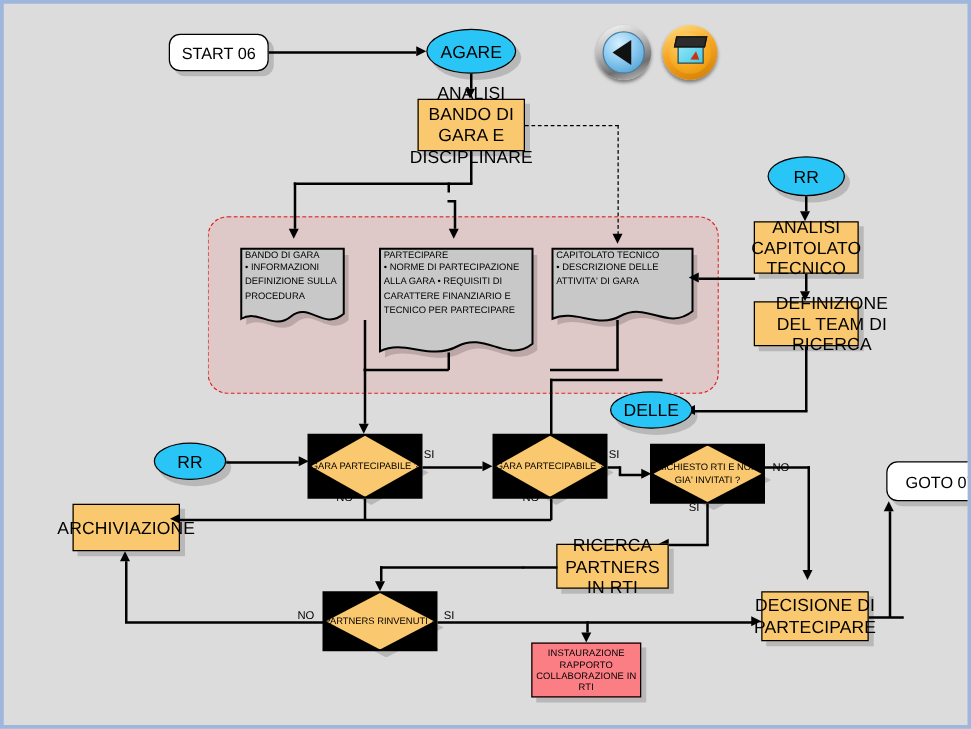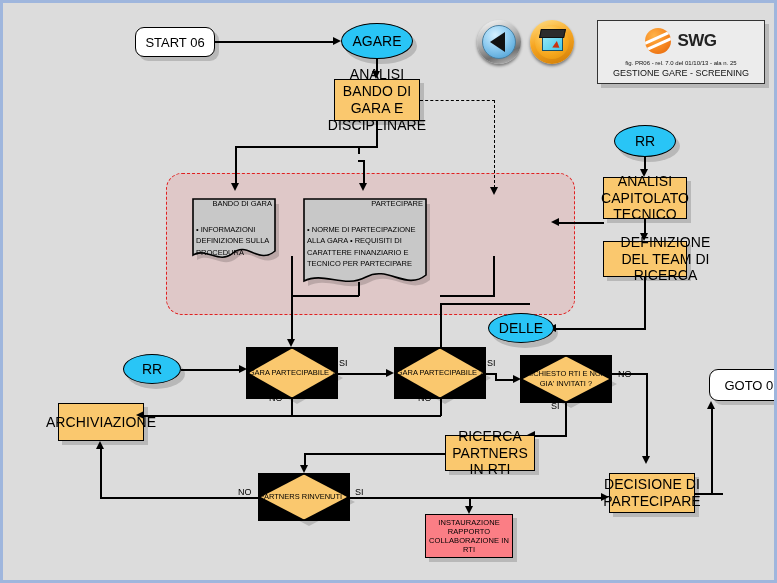--- a/index.html
+++ b/index.html
@@ -53,21 +53,21 @@
       50% 0, 50% 1.6px, 1.8px 50%, 50% calc(100% - 1.6px), calc(100% - 1.8px) 50%, 50% 1.6px, 50% 0);
   }
   .diam .txt{
     position:absolute;inset:0;display:flex;align-items:center;justify-content:center;
     text-align:center;font-size:7.5px;line-height:1.35;z-index:3;
   }
   
   .docs{position:absolute;}
   .docs .sh{position:absolute;inset:0;}
   .docs .txt{position:absolute;left:0;right:0;top:0;padding:4px 7px;z-index:3;}
-  .docs .dt{font-size:7.5px;text-align:right;font-weight:400;margin-bottom:16px;}
+  .docs .dt{font-size:7.5px;text-align:left;font-weight:400;margin-bottom:0;}
   .docs .db{font-size:7.5px;text-align:left;line-height:1.5;}
   
   #group{
     position:absolute;border:1.6px dashed #e02020;border-radius:16px;
     background:rgba(230,160,160,.33);
   }
   
   .h,.v{position:absolute;background:#000;}
   .h{height:1.6px;}
   .v{width:1.6px;}
@@ -127,28 +127,20 @@
     <div class="inner"></div>
     <div style="position:absolute;left:12px;top:13px;width:19px;height:16px;
                 background:linear-gradient(140deg,#9ae9f7,#46c9e8);border:1px solid #14506b;"></div>
     <div style="position:absolute;left:10px;top:9px;width:23px;height:7px;
                 background:#2c2c2c;border:1px solid #111;transform:skewX(-12deg);"></div>
     <div style="position:absolute;left:24px;top:22px;width:0;height:0;
                 border-left:6px solid #c8340f;border-top:4px solid transparent;
                 border-bottom:4px solid transparent;transform:rotate(35deg);"></div>
   </div>
 
-  <div id="legend" style="left:594px;top:17px;width:166px;height:62px;">
-    <div class="brandrow">
-      <div class="swgmark"></div>
-      <div class="swgtxt">SWG</div>
-    </div>
-    <div class="l1">fig. PR06 - rel. 7.0 del 01/10/13 - ala n. 25</div>
-    <div class="l2">GESTIONE GARE - SCREENING</div>
-  </div>
 
   <div class="node term" style="left:132px;top:24px;width:80px;height:30px;">START 06</div>
 
   <div class="node ell" style="left:338px;top:20px;width:72px;height:36px;">AGARE</div>
 
   <div class="node proc" style="left:331px;top:76px;width:86px;height:42px;">ANALISI BANDO
 DI GARA E
 DISCIPLINARE</div>
 
   <div class="h" style="left:212px;top:38px;width:118px;"></div>
@@ -197,20 +189,33 @@
       <div class="dt">PARTECIPARE</div>
       <div class="db">• NORME DI PARTECIPAZIONE
 ALLA GARA
 
 • REQUISITI DI CARATTERE
 FINANZIARIO E TECNICO PER
 PARTECIPARE</div>
     </div>
   </div>
 
+  <div class="docs" style="left:435px;top:192px;width:120px;height:68px;">
+    <div class="sh">
+      <svg viewBox="0 0 120 68" preserveAspectRatio="none" style="width:100%;height:100%;display:block;">
+        <path d="M4 4 H116 V54 C96 70 80 46 58 58 C40 68 22 52 4 60 Z" fill="rgba(0,0,0,.16)" transform="translate(4,5)"></path>
+        <path d="M4 4 H116 V54 C96 70 80 46 58 58 C40 68 22 52 4 60 Z" fill="#c8c8c8" stroke="#000" stroke-width="1.6"></path>
+      </svg>
+    </div>
+    <div class="txt">
+      <div class="dt">CAPITOLATO TECNICO</div>
+      <div class="db">• DESCRIZIONE DELLE
+ATTIVITA' DI GARA</div>
+    </div>
+  </div>
 
   <div class="node ell" style="left:611px;top:122px;width:62px;height:32px;">RR</div>
 
   <div class="node proc" style="left:600px;top:174px;width:84px;height:42px;">ANALISI
 CAPITOLATO
 TECNICO</div>
 
   <div class="node proc" style="left:600px;top:238px;width:84px;height:36px;padding-left:43px;">DEFINIZIONE DEL
 TEAM DI RICERCA</div>
 

